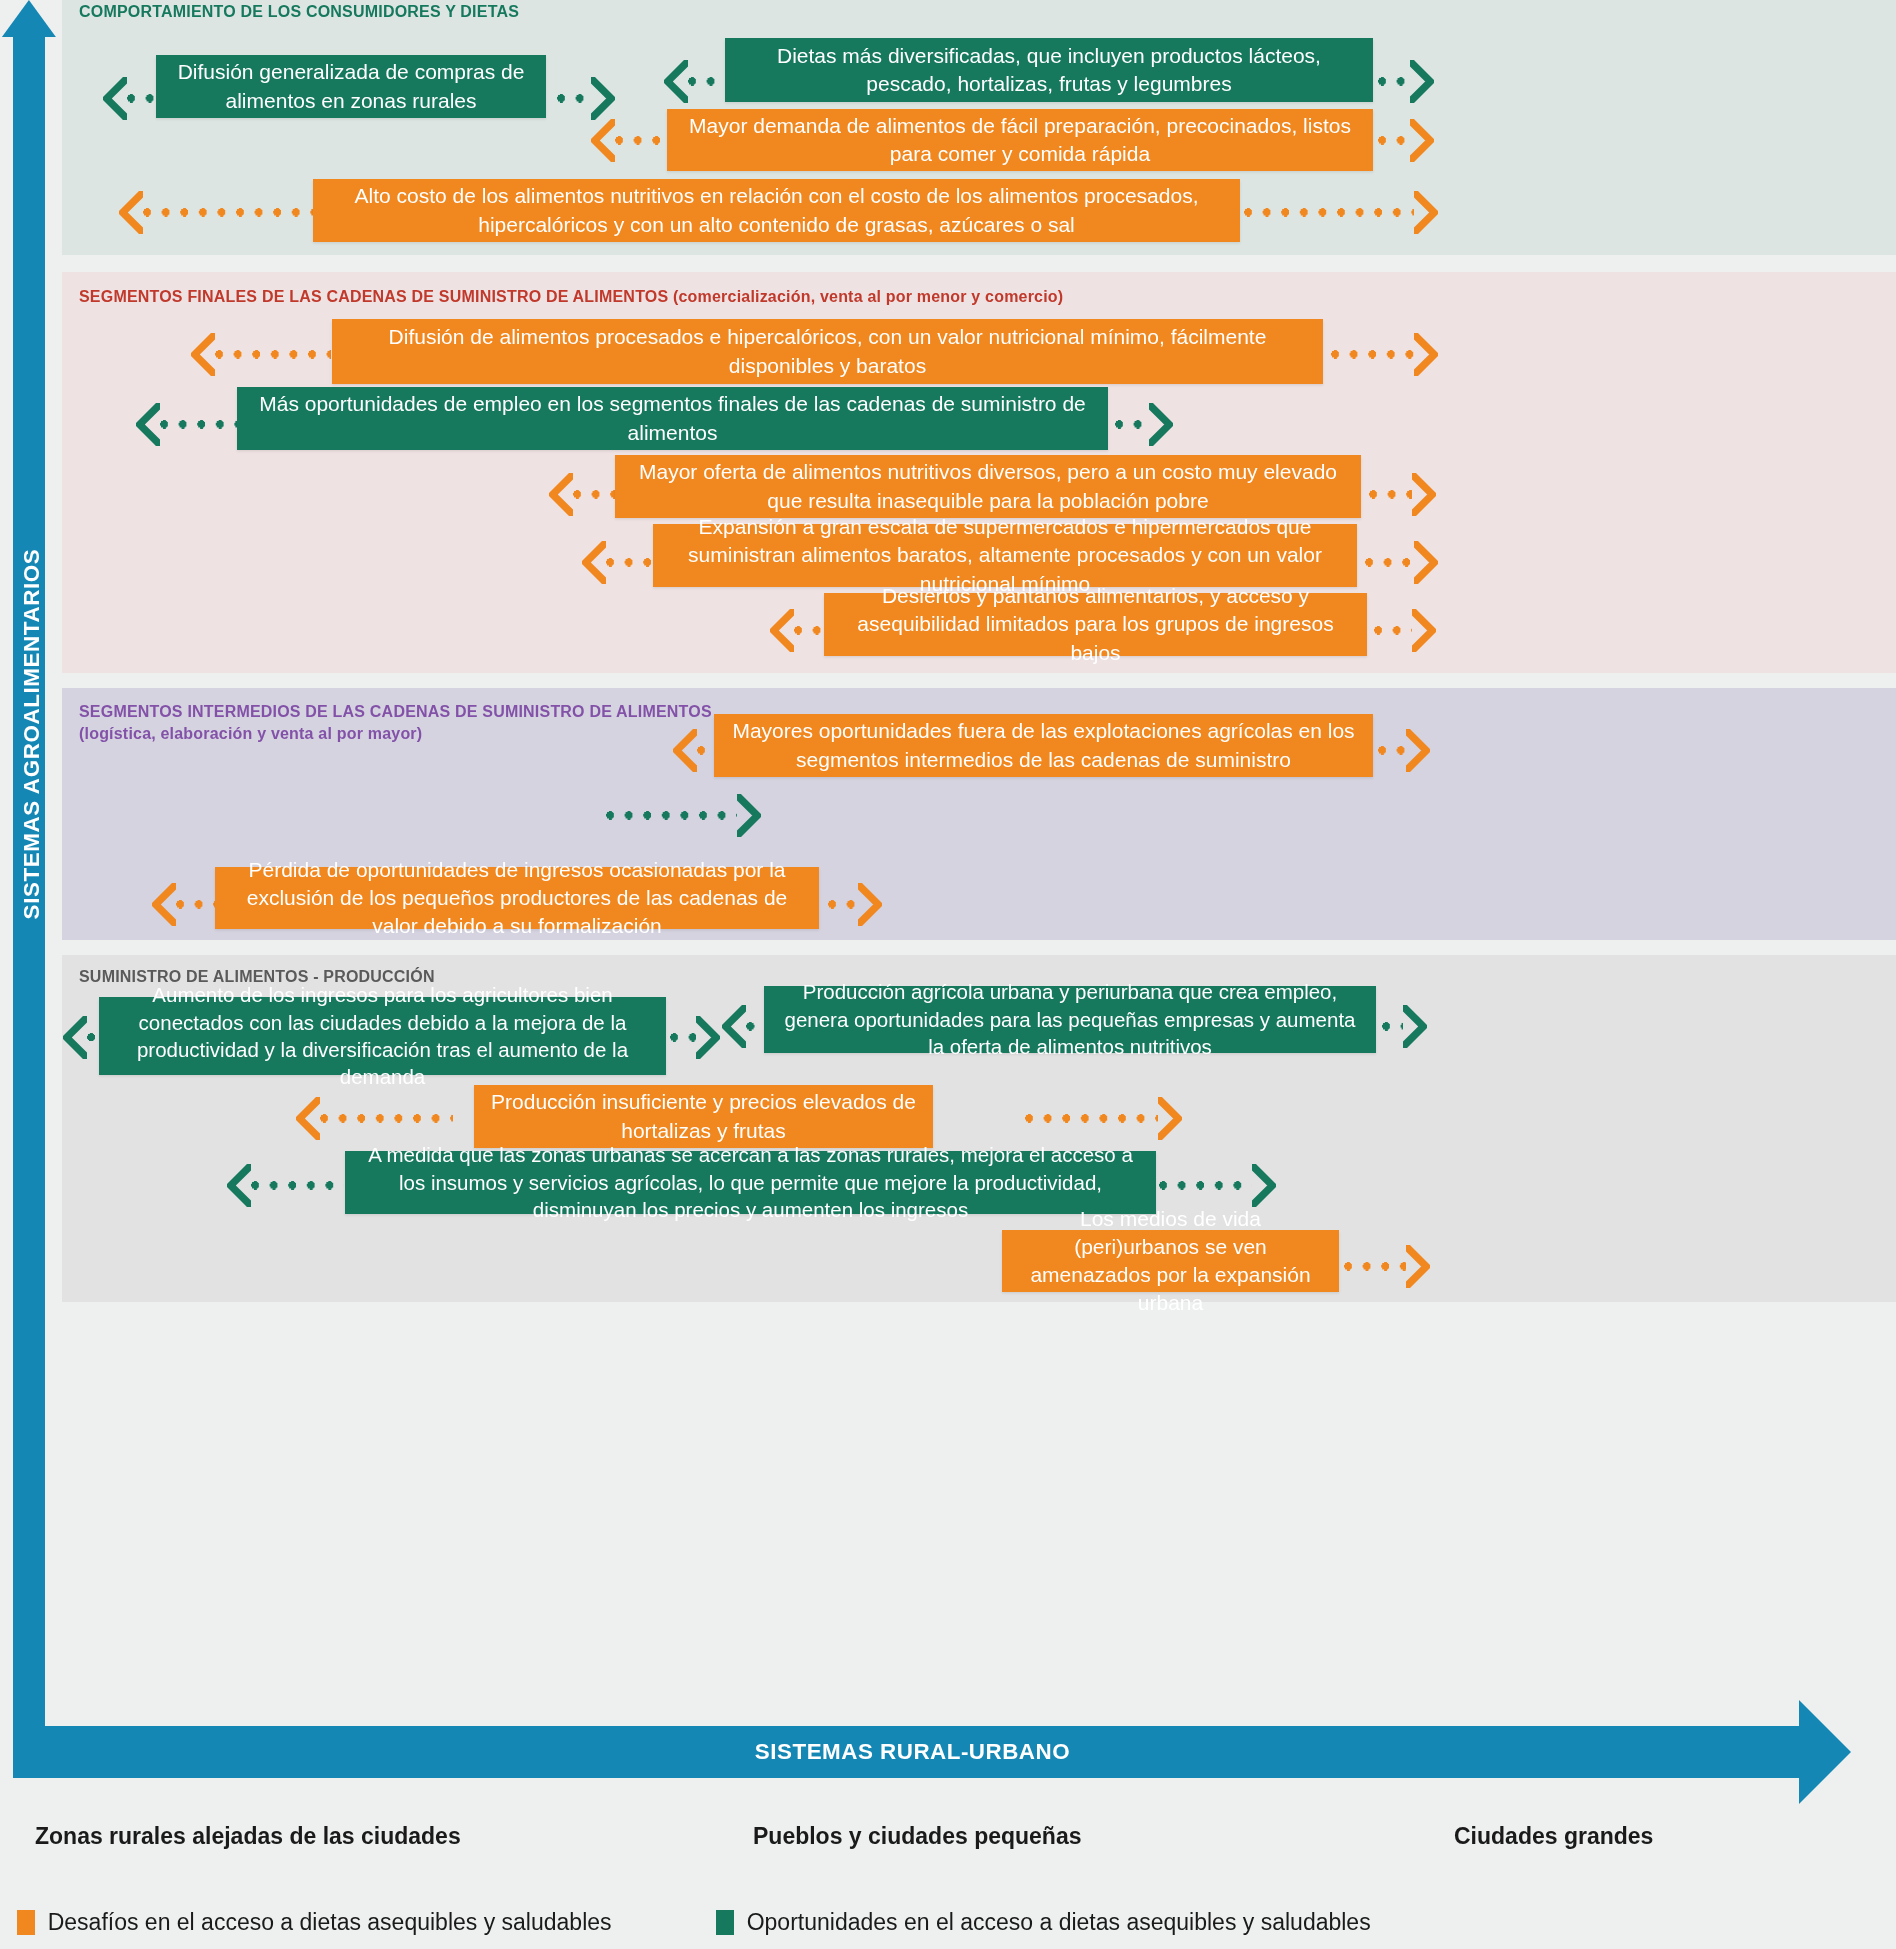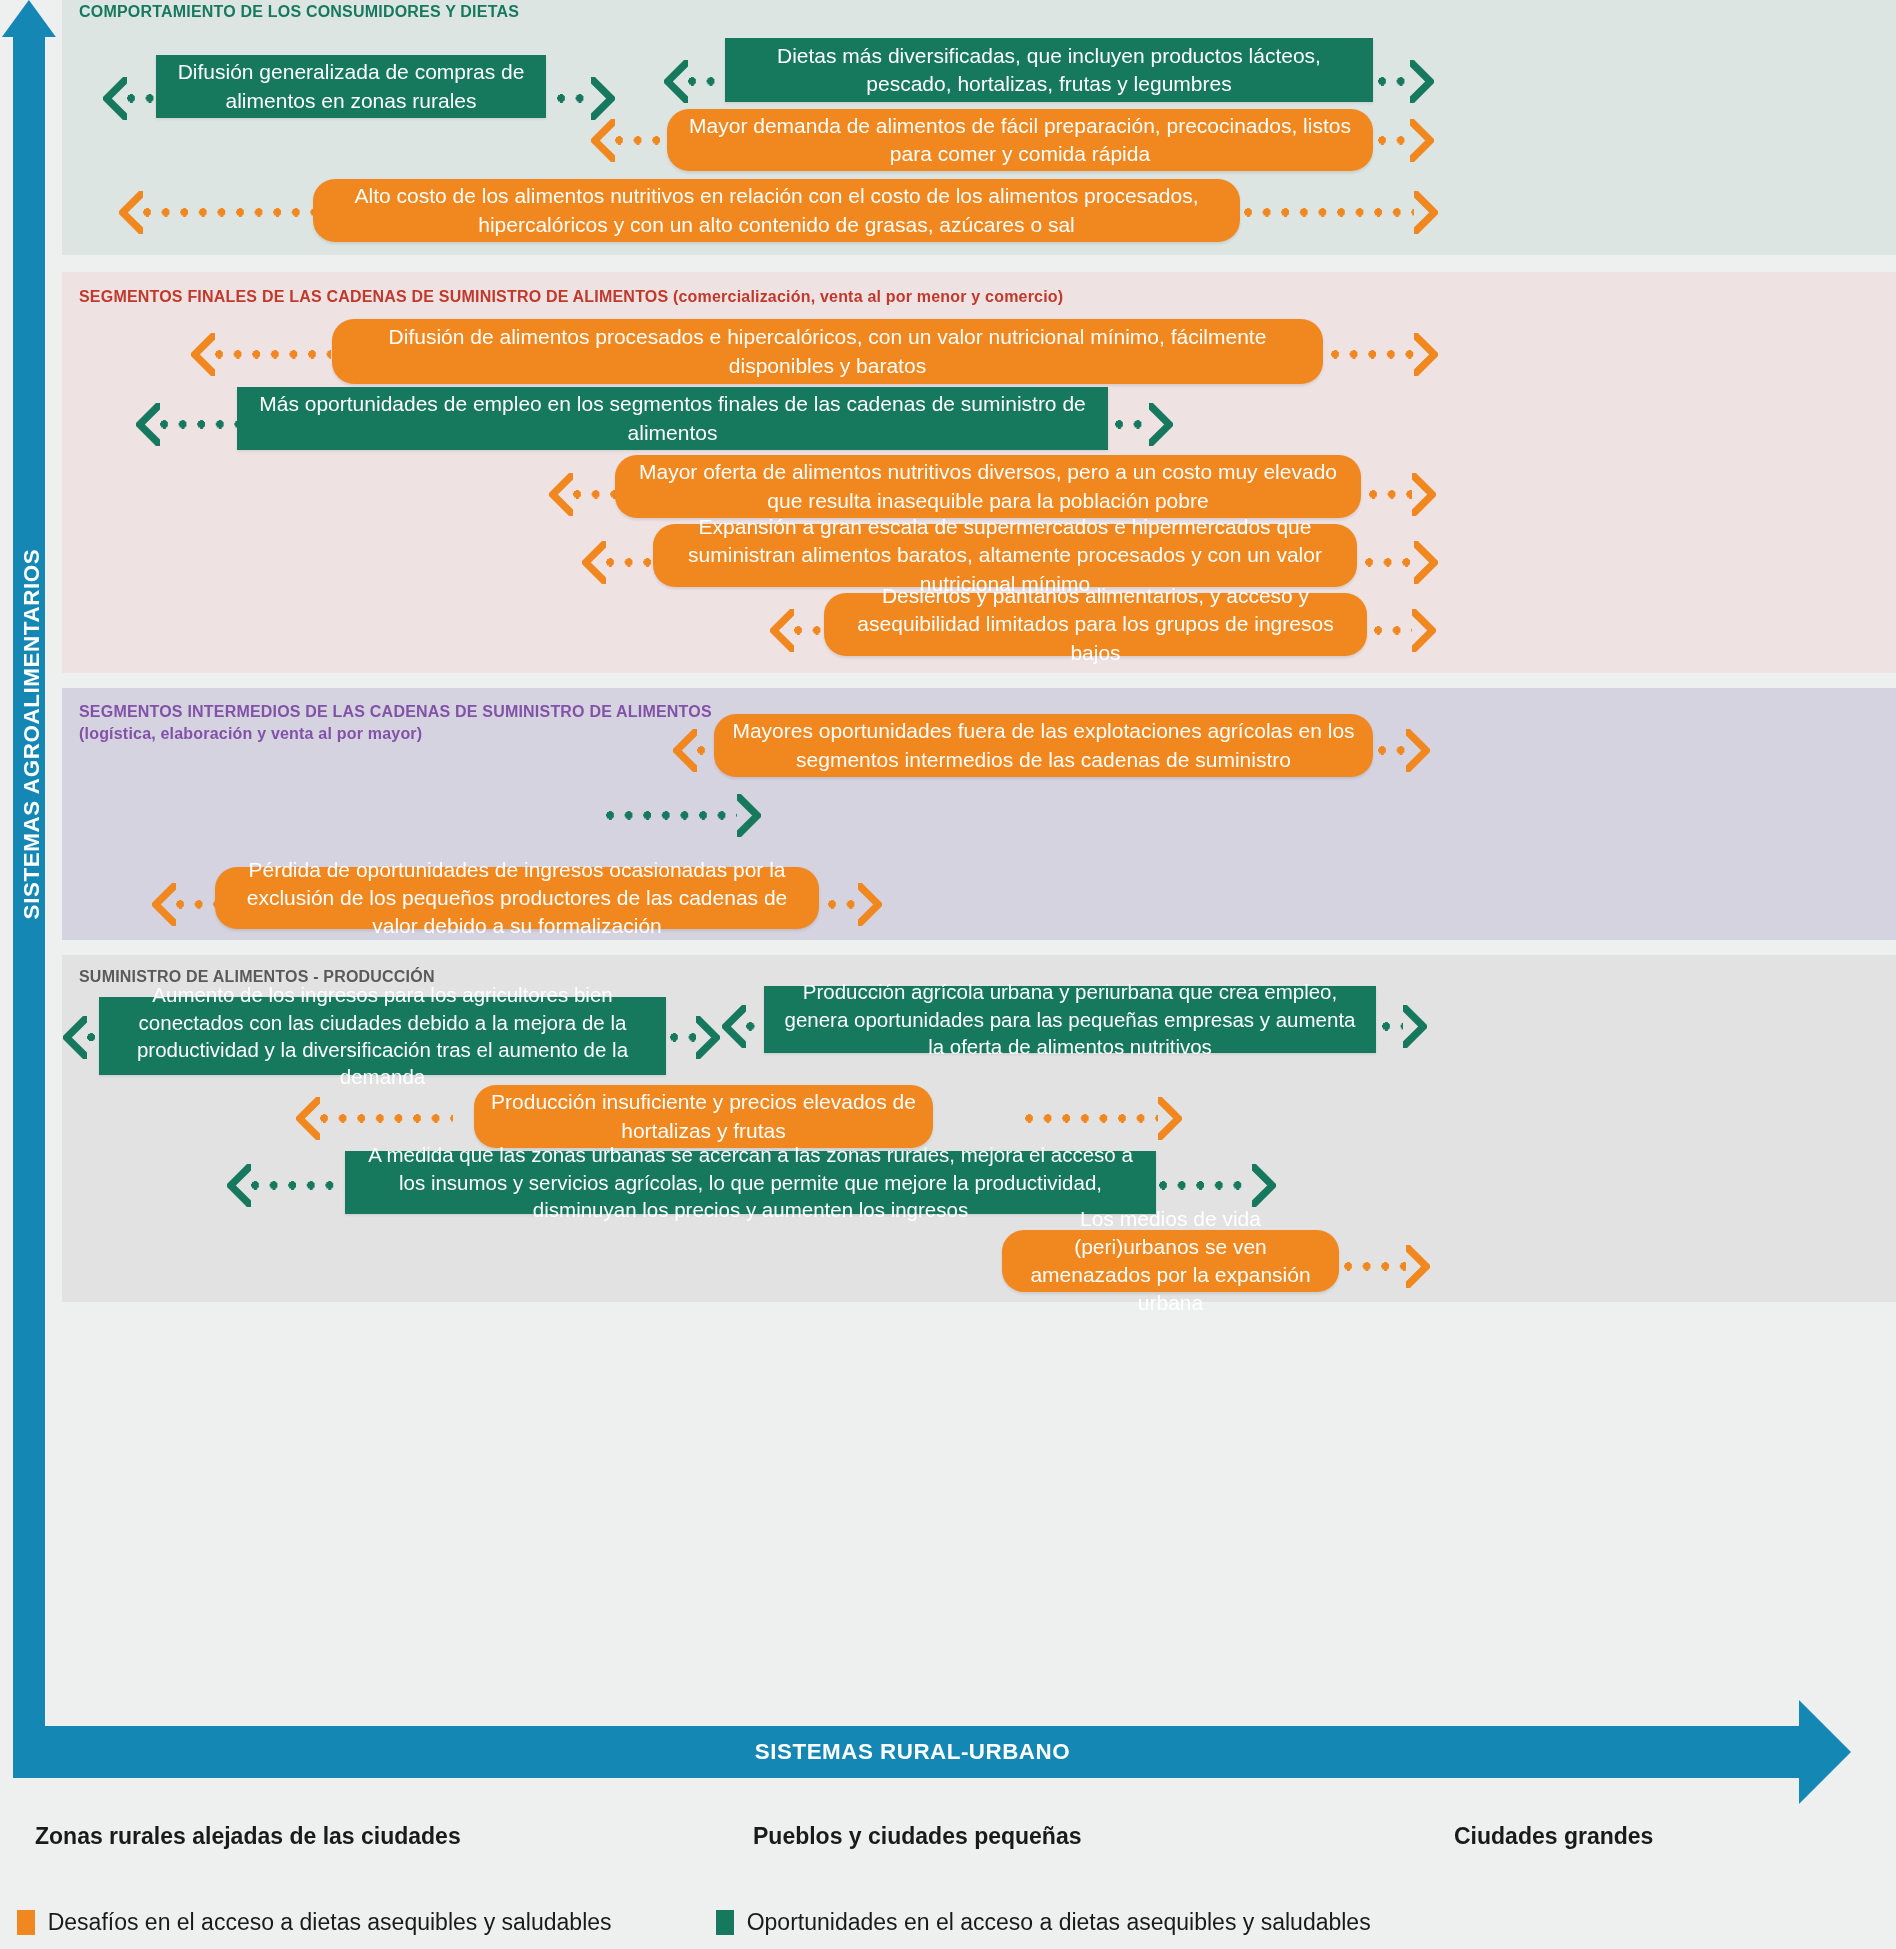--- a/index.html
+++ b/index.html
@@ -82,21 +82,21 @@
     position: absolute;
     display: flex; align-items: center; justify-content: center;
     color: #FFFFFF;
     font-size: 21px;
     line-height: 1.34;
     text-align: center;
     padding: 5.6px 13px;
     box-shadow: 0 1.9px 2.8px rgba(0,0,0,.10);
   }
   .box.green  { background: #16795E; }
-  .box.orange { background: #F1871F; border-radius: 22px; }
+  .box.orange { background: #F1871F; }
 
   
   .arrow { position: absolute; display: flex; align-items: center; }
   .arrow .dots {
     flex: 1 1 auto; height: 8.4px;
     background-repeat: repeat-x;
     background-size: 18.6px 8.4px;
     background-position: left center;
   }
   .arrow.green .dots {

